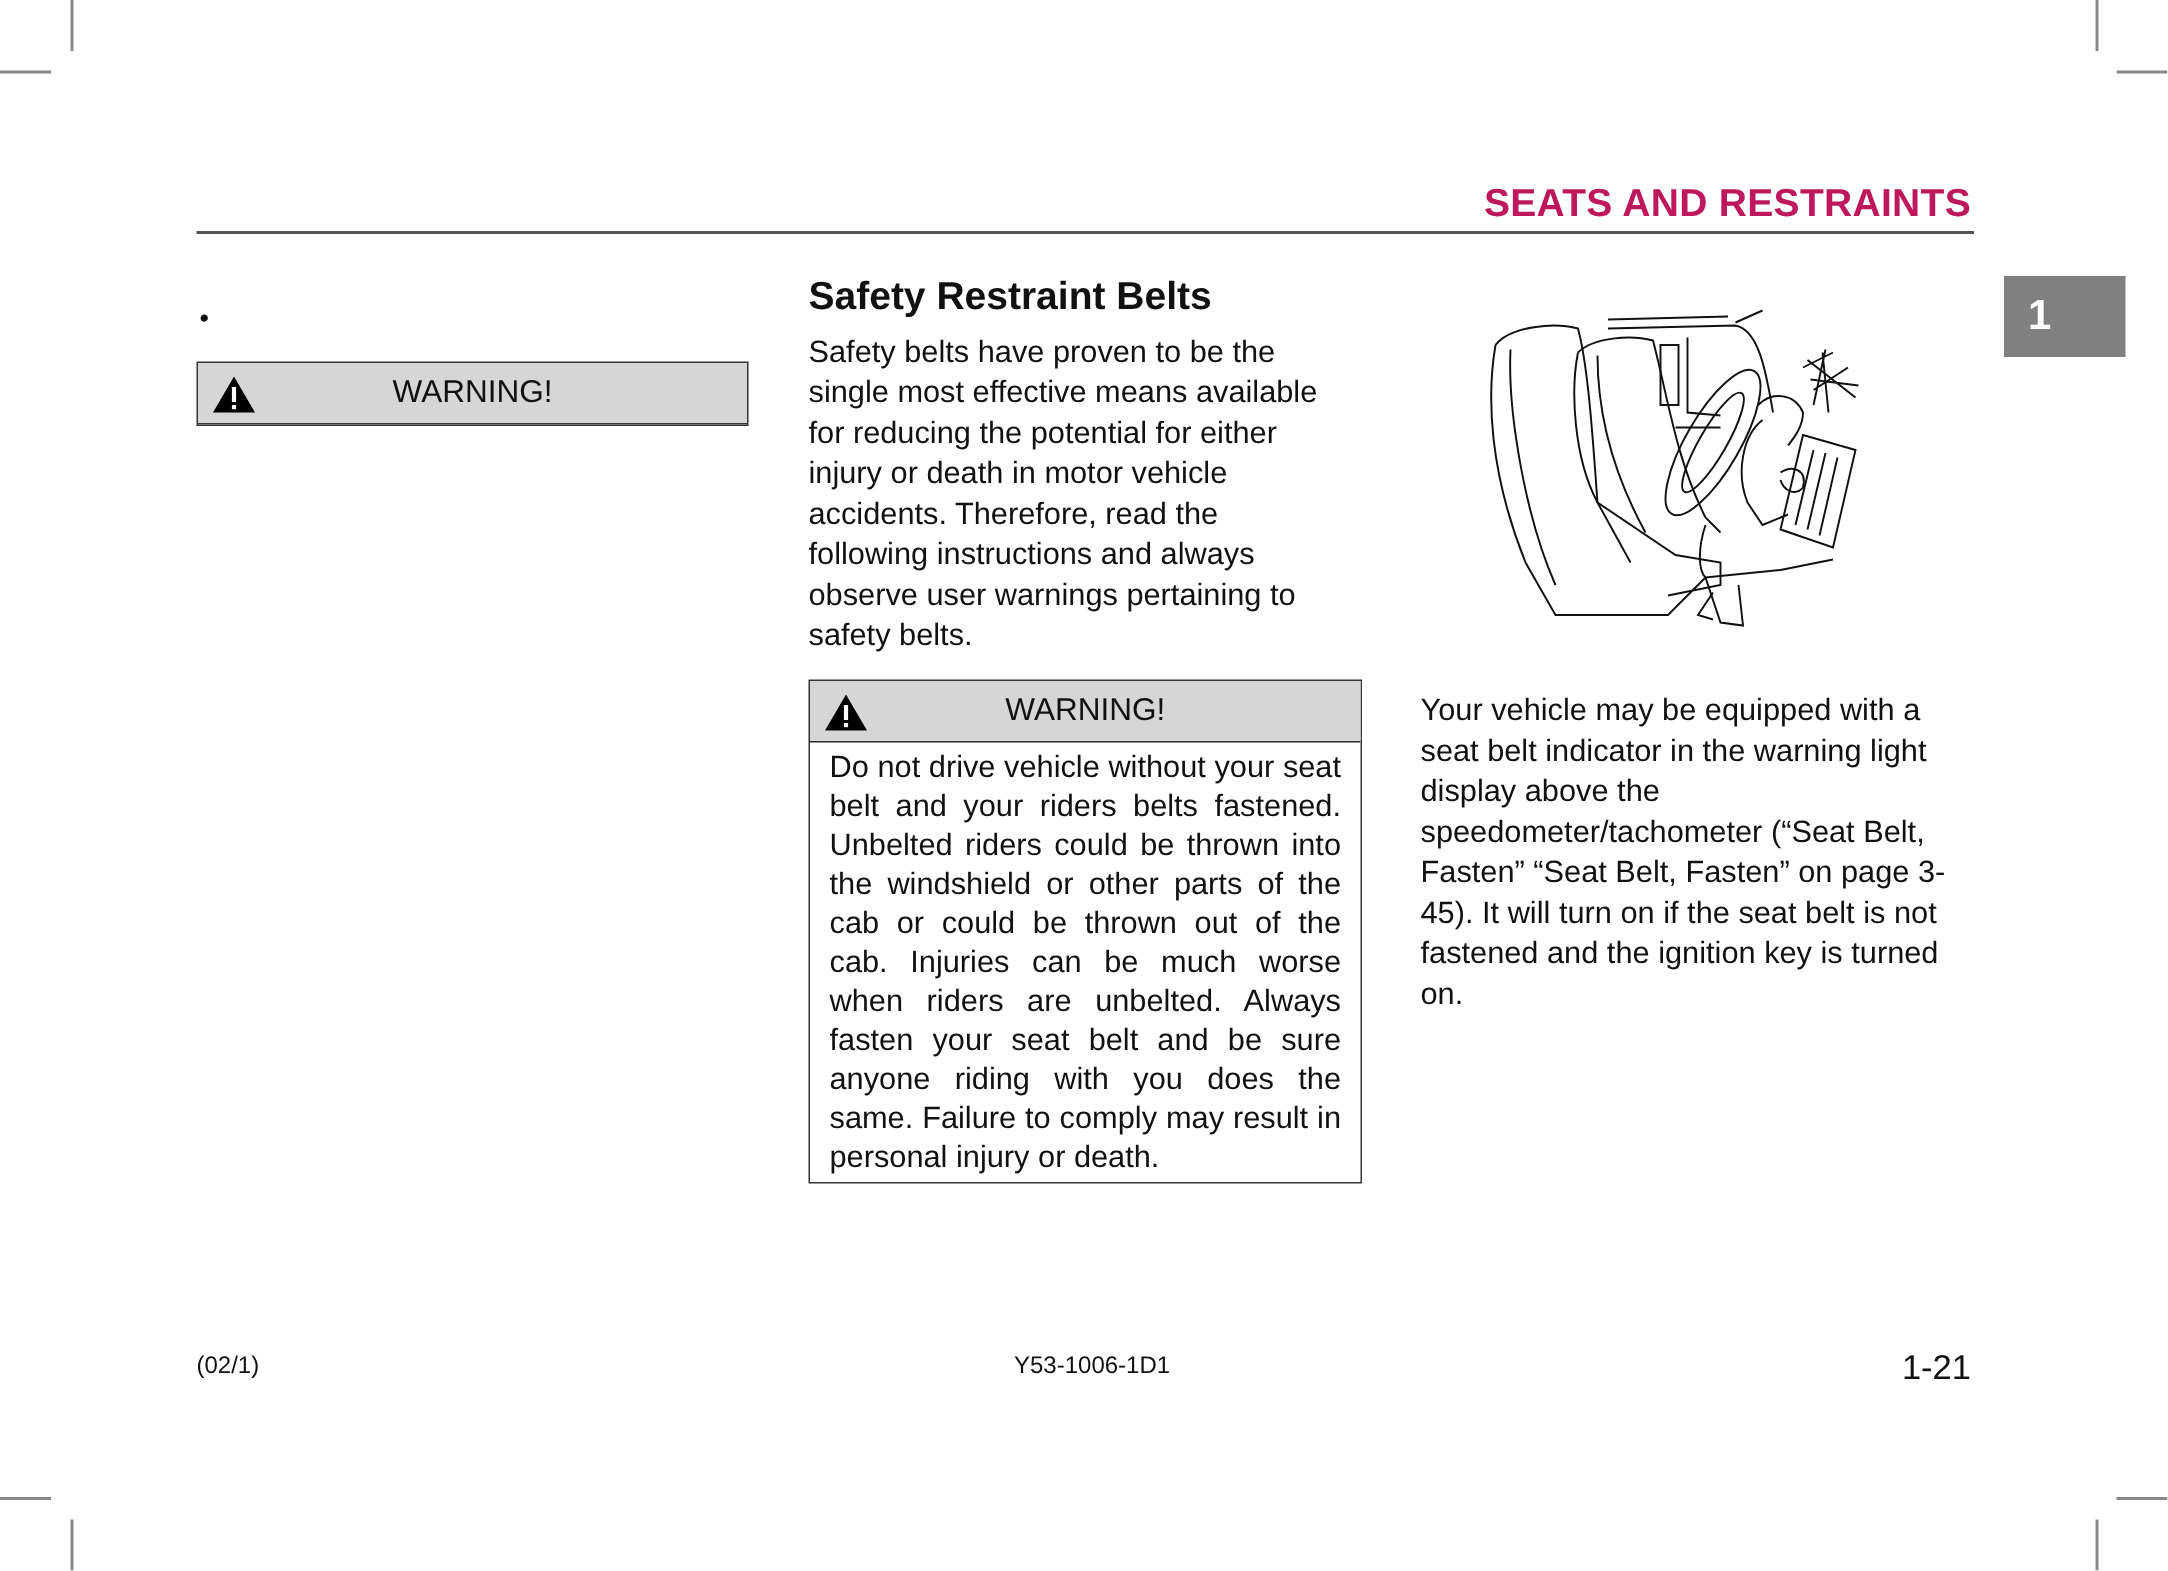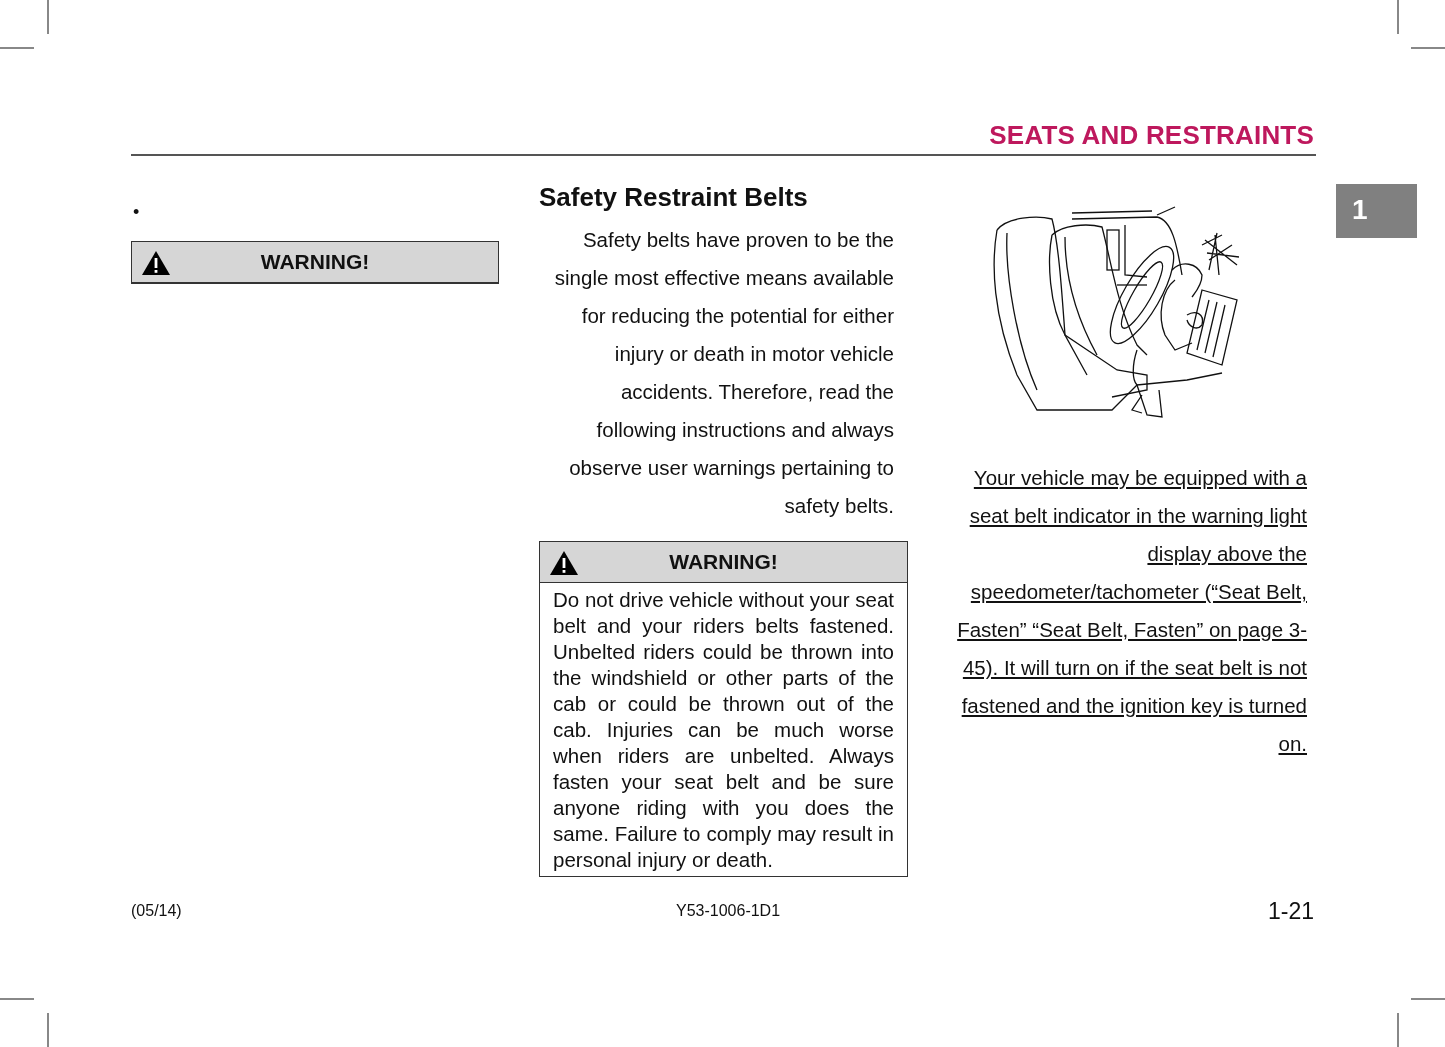--- a/index.html
+++ b/index.html
@@ -12,29 +12,29 @@
                  color: #fff; font-size: 28px; font-weight: bold; box-sizing: border-box; padding: 10px 0 0 16px; }
   .col { position: absolute; font-size: 20.5px; line-height: 26px; }
   .col1 { left: 131px; top: 199px; width: 368px; }
   .col2 { left: 539px; top: 180px; width: 369px; }
   .col3 { left: 947px; top: 205px; width: 370px; }
   .bullet { display: flex; }
   .bullet-dot { width: 41px; flex: none; font-size: 18px; padding-left: 2px; }
   .bullet-text { width: 315px; }
   .warn { border: 1.5px solid #333; margin-top: 16px; }
   .warn-head { background: #d6d6d6; border-bottom: 1.5px solid #333; height: 40px; position: relative;
-               display: flex; align-items: center; justify-content: center; font-weight: bold; font-size: 21px; }
+               display: flex; align-items: center; justify-content: center; font-weight: normal; font-size: 21px; }
   .warn-icon { position: absolute; left: 8px; top: 7px; width: 32px; height: 28px; }
   .warn-body { padding: 4px 13px 3px 13px; text-align: justify; }
   .section-title { font-size: 26px; font-weight: bold; line-height: 34px; margin-bottom: 7px; }
-  .para { line-height: 38px; text-align: right; }
+  .para { line-height: 27px; }
   .col2 .warn { margin-top: 16px; }
   .figure { width: 370px; height: 220px; position: relative; }
   .fig-caption { text-align: center; font-weight: bold; font-size: 17.5px; margin-top: 5px; margin-left: 0px; width: 368px; }
-  .col3 .para { margin-top: 28px; text-decoration: underline; }
+  .col3 .para { margin-top: 28px; }
   .footer { position: absolute; top: 902px; font-size: 16px; }
   .footer-date { left: 131px; }
   .footer-code { left: 676px; }
   .footer-page { right: 131px; top: 898px; font-size: 23px; font-weight: normal; }
 </style>
 </head>
 <body>
 
 <div class="crop" style="left:47px;top:0;width:1.5px;height:34px;"></div>
 <div class="crop" style="left:0;top:47px;width:34px;height:1.5px;"></div>
@@ -110,15 +110,15 @@
     <path d="M225,65 C235,55 250,58 255,70 C255,80 248,88 245,92"></path>
     <path d="M228,75 C215,85 210,110 218,130 L228,145 L245,138"></path>
     <path d="M240,110 C248,105 258,108 255,120 C250,126 242,122 240,115"></path>
     <path d="M190,145 C185,160 185,175 190,180 L240,175 L275,168"></path>
     <path d="M190,180 L200,210 L215,212 L212,185"></path>
     <path d="M195,190 L185,205 L195,208"></path>
   </svg>
   <div class="para" style="width:360px;">Your vehicle may be equipped with a seat belt indicator in the warning light display above the speedometer/tachometer (“Seat Belt, Fasten” “Seat Belt, Fasten” on page 3-45).  It will turn on if the seat belt is not fastened and the ignition key is turned on.</div>
 </div>
 
-<div class="footer footer-date">(05/14)</div>
+<div class="footer footer-date">(02/1)</div>
 <div class="footer footer-code">Y53-1006-1D1</div>
 <div class="footer footer-page">1-21</div>
 
 </body></html>

